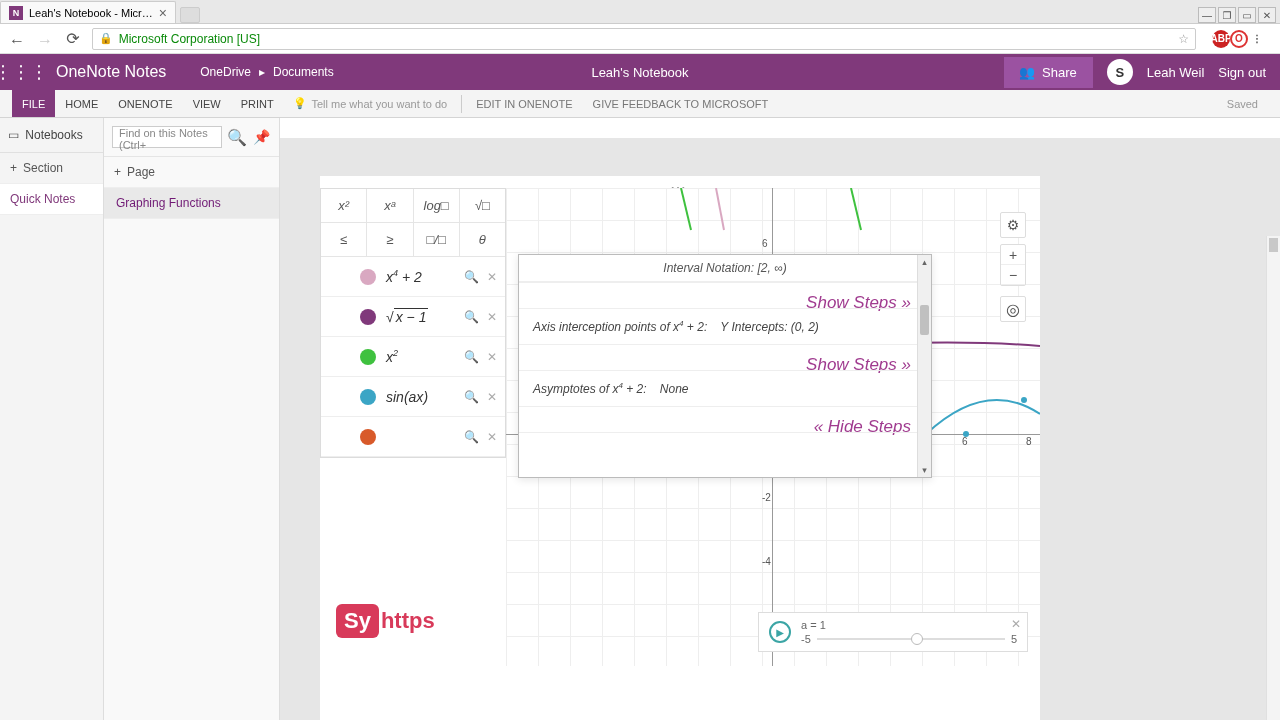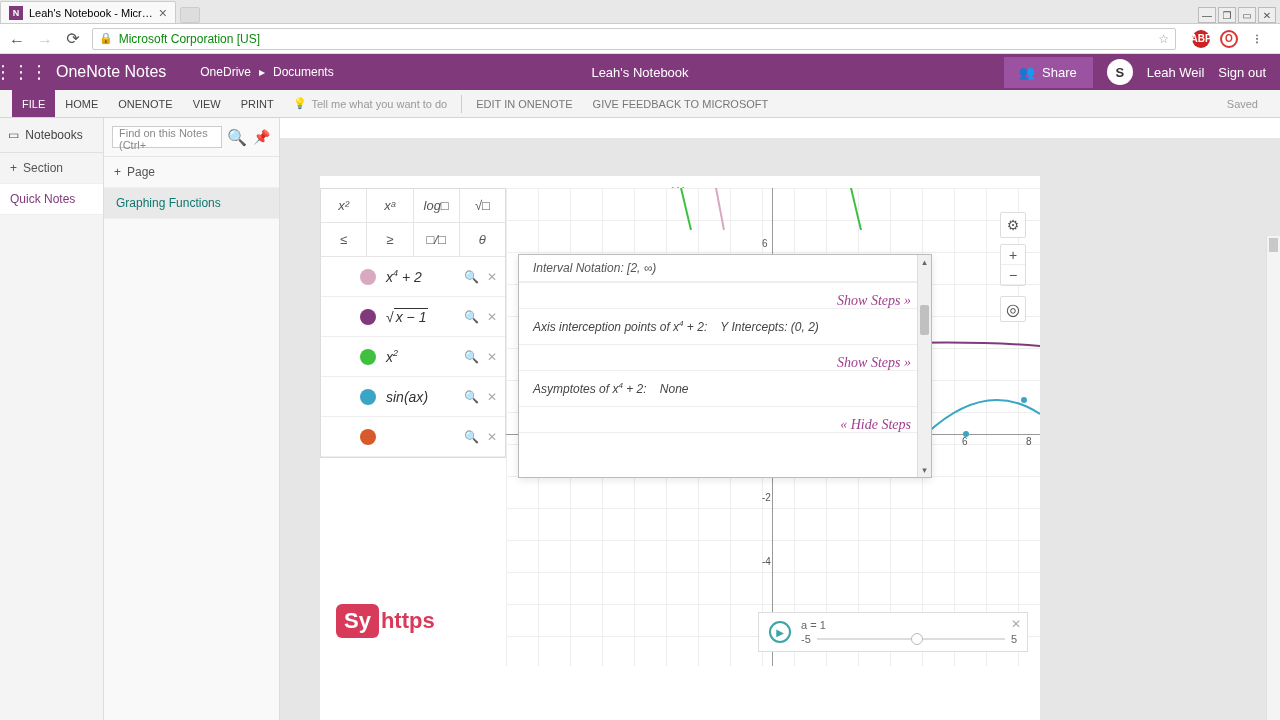--- a/index.html
+++ b/index.html
@@ -13,21 +13,21 @@
 .newtab { width: 20px; height: 16px; background: #ddd; margin-left: 4px; border: 1px solid #ccc; border-radius: 2px; }
 .win-controls { margin-left: auto; display: flex; gap: 2px; padding-right: 4px; }
 .win-btn { width: 18px; height: 16px; border: 1px solid #bbb; background: #eee; font-size: 10px; display: flex; align-items: center; justify-content: center; color: #555; }
 
 .nav-bar { height: 30px; display: flex; align-items: center; padding: 0 8px; gap: 10px; border-bottom: 1px solid #ddd; }
 .nav-btn { width: 18px; height: 18px; display: flex; align-items: center; justify-content: center; color: #555; font-size: 16px; }
 .url-bar { flex: 1; height: 22px; border: 1px solid #ccc; border-radius: 2px; display: flex; align-items: center; padding: 0 6px; font-size: 12px; gap: 6px; }
 .lock { color: #0a8a0a; font-size: 11px; }
 .url-org { color: #0a8a0a; }
 .url-text { color: #555; }
-.ext-icons { display: flex; gap: 10px; padding: 0 6px; }
+.ext-icons { display: flex; padding: 0 6px; }
 .ext-icon { width: 18px; height: 18px; border-radius: 50%; display: flex; align-items: center; justify-content: center; font-size: 10px; font-weight: bold; }
 
 
 .app-header { height: 36px; background: #80397b; color: #fff; display: flex; align-items: center; }
 .waffle { width: 42px; display: flex; align-items: center; justify-content: center; font-size: 18px; }
 .app-name { font-size: 16px; padding: 0 14px; }
 .breadcrumb { display: flex; gap: 8px; font-size: 12px; padding-left: 20px; }
 .doc-title { position: absolute; left: 50%; transform: translateX(-50%); font-size: 13px; }
 .header-right { margin-left: auto; display: flex; align-items: center; gap: 14px; padding-right: 14px; font-size: 13px; }
 .share-btn { background: #9b52a1; padding: 8px 16px; display: flex; align-items: center; gap: 6px; }
@@ -45,21 +45,21 @@
 
 .main { display: flex; height: calc(720px - 24px - 30px - 36px - 28px); position: relative; }
 .sidebar-notebooks { width: 104px; background: #f4f4f4; border-right: 1px solid #ddd; }
 .sb-head { padding: 10px 8px; font-size: 12px; color: #444; display: flex; align-items: center; gap: 6px; border-bottom: 1px solid #e0e0e0; }
 .sb-item { padding: 8px 10px; font-size: 12px; color: #555; display: flex; align-items: center; gap: 6px; border-bottom: 1px solid #eee; }
 .sb-item.active { background: #fff; color: #80397b; }
 .sidebar-pages { width: 176px; background: #f9f9f9; border-right: 1px solid #ddd; }
 .find-row { padding: 8px; display: flex; gap: 6px; align-items: center; border-bottom: 1px solid #e5e5e5; }
 .find-input { flex: 1; border: 1px solid #ccc; height: 22px; font-size: 11px; padding: 0 6px; background: #fff; color: #888; }
 .pin { font-size: 14px; color: #888; }
-.pg-item { padding: 8px 12px; font-size: 12px; color: #0f766e; border-bottom: 1px solid #eee; }
+.pg-item { padding: 8px 12px; font-size: 12px; color: #701a75; border-bottom: 1px solid #eee; }
 .pg-item.active { background: #e9e9e9; }
 
 .canvas { flex: 1; background: #e6e6e6; padding: 38px 40px 0 40px; position: relative; overflow: hidden; margin-top: 20px; }
 .page { width: 720px; height: 560px; background: #fff; position: relative; }
 
 
 .graph-widget { position: absolute; left: 0; top: 0; width: 720px; height: 490px; }
 .dots-handle { position: absolute; left: 350px; top: 2px; font-size: 16px; color: #999; letter-spacing: 2px; }
 .func-panel { position: absolute; left: 0; top: 12px; width: 186px; background: #fff; border: 1px solid #dcdcdc; }
 .tool-row { display: flex; height: 34px; border-bottom: 1px solid #e5e5e5; }
@@ -81,22 +81,22 @@
 .gear-float { position: absolute; right: 14px; top: 36px; width: 26px; height: 26px; background: #fff; border: 1px solid #ddd; border-radius: 2px; display: flex; align-items: center; justify-content: center; color: #555; font-size: 14px; }
 .zoom-float { position: absolute; right: 14px; top: 68px; width: 26px; background: #fff; border: 1px solid #ddd; border-radius: 2px; }
 .zoom-float div { height: 20px; display: flex; align-items: center; justify-content: center; font-size: 14px; color: #555; border-bottom: 1px solid #eee; }
 .locate-float { position: absolute; right: 14px; top: 120px; width: 26px; height: 26px; background: #fff; border: 1px solid #ddd; border-radius: 2px; display: flex; align-items: center; justify-content: center; color: #555; }
 
 .results-popup { position: absolute; left: 198px; top: 78px; width: 414px; height: 224px; background: #fff; border: 1px solid #bbb; box-shadow: 0 2px 8px rgba(0,0,0,0.1); overflow: hidden; }
 .results-scroll { position: absolute; right: 0; top: 0; bottom: 0; width: 14px; background: #f0f0f0; border-left: 1px solid #ddd; }
 .scroll-thumb { position: absolute; left: 2px; right: 2px; top: 50px; height: 30px; background: #c0c0c0; border-radius: 2px; }
 .scroll-arr { position: absolute; left: 0; right: 0; height: 14px; display: flex; align-items: center; justify-content: center; font-size: 9px; color: #666; }
 .res-section { padding: 10px 14px; font-size: 12px; color: #444; border-top: 1px solid #eee; position: relative; }
-.res-top { padding: 6px 14px; font-size: 12px; color: #555; text-align: left; border-bottom: 1px solid #eee; }
-.show-steps { position: absolute; right: 20px; color: #a03b8f; font-style: italic; font-size: 14px; font-family: Liberation Serif, serif; }
+.res-top { padding: 6px 14px; font-size: 12px; color: #555; text-align: center; border-bottom: 1px solid #eee; }
+.show-steps { position: absolute; right: 20px; color: #a03b8f; font-style: italic; font-size: 17px; }
 .res-math { font-style: italic; }
 .res-math sup { font-size: 8px; }
 
 .slider-box { position: absolute; left: 438px; bottom: 14px; width: 270px; height: 40px; background: #fff; border: 1px solid #ddd; display: flex; align-items: center; padding: 0 10px; gap: 10px; font-size: 11px; color: #666; }
 .play-btn { width: 22px; height: 22px; border: 2px solid #3ba5a5; border-radius: 50%; color: #3ba5a5; display: flex; align-items: center; justify-content: center; font-size: 10px; }
 .slider-track { flex: 1; height: 2px; background: #ddd; position: relative; }
 .slider-knob { position: absolute; left: 50%; top: -5px; width: 12px; height: 12px; border-radius: 50%; background: #fff; border: 1px solid #bbb; }
 .slider-close { position: absolute; right: 6px; top: 4px; font-size: 12px; color: #aaa; }
 
 .symbolab-logo { position: absolute; left: 16px; bottom: 28px; display: flex; align-items: center; font-size: 22px; font-weight: bold; color: #d83a5a; }

